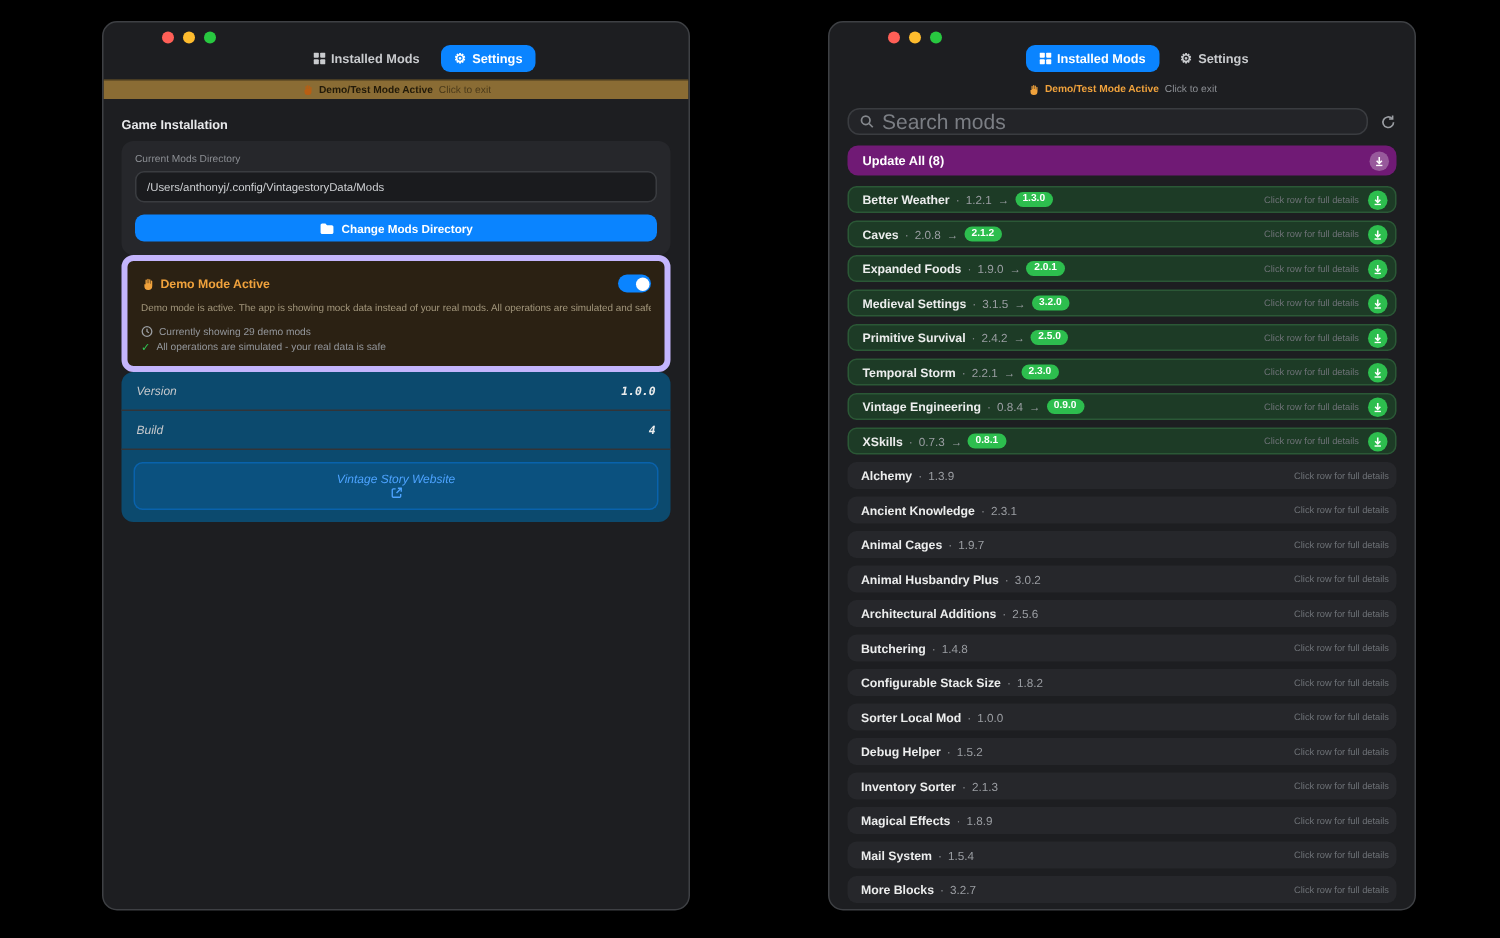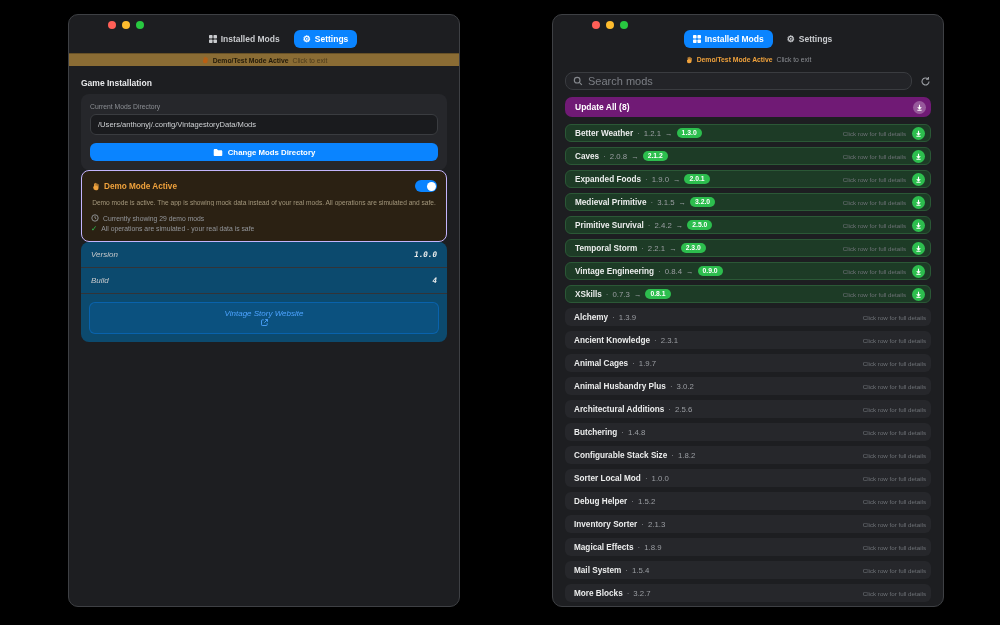--- a/index.html
+++ b/index.html
@@ -38,21 +38,21 @@
   .section-heading { font-size:8.5px; font-weight:bold; color:#e8e9eb; margin:10px 0 6px; }
   .card { background:#26272b; border-radius:8px; padding:9px; }
   .field-label { font-size:6.8px; color:#8b8e93; margin-bottom:4px; }
   .path-box { background:#1a1b1e; border:1px solid #3a3c40; border-radius:6px;
               padding:5px 7px; font-size:7.6px; color:#cfd1d4; margin-bottom:8px;
               white-space:nowrap; overflow:hidden; }
   .blue-btn { display:flex; align-items:center; justify-content:center; gap:5px; width:100%;
               background:#0a84ff; border:none; border-radius:6px; height:18px; color:#fff;
               font-size:7.8px; font-weight:bold; font-family:inherit; cursor:default;text-align:center; }
 
-  .demo-card { background:#2b2113; border:1px solid #c4b5fd; border-radius:8px; padding:9px; }
+  .demo-card { background:#2b2113; border:4px solid #c4b5fd; border-radius:8px; padding:9px; }
   .demo-head { display:flex; align-items:center; justify-content:space-between; margin-bottom:7px; }
   .demo-title { display:flex; align-items:center; gap:4px; color:#f0a23c; font-weight:bold;
                 font-size:8.2px; }
   .toggle { width:22px; height:12px; border-radius:6px; background:#0a84ff; position:relative; }
   .toggle::after { content:""; position:absolute; right:1.5px; top:1.5px; width:9px; height:9px;
                    border-radius:50%; background:#fff; }
   .demo-desc { font-size:6.6px; color:#a3977c; text-align:center; white-space:nowrap;
                overflow:hidden; margin-bottom:8px; }
   .demo-info { display:flex; align-items:center; gap:4px; font-size:6.8px; color:#93969b;
                margin-top:3px; }
@@ -70,21 +70,21 @@
                  border:1px solid rgba(10,132,255,.35); border-radius:6px; padding:6px 8px;
                  color:#4da3ff; font-size:8px; cursor:default;flex-direction:column; }
 
   
   .mods-content { padding:6px 12px 10px; }
   .search-row { display:flex; align-items:center; gap:8px; margin-bottom:7px; }
   .search-box { flex:1; display:flex; align-items:center; gap:5px; background:#232428;
                 border:1px solid #3a3c40; border-radius:8px; height:18px; padding:0 7px;
                 color:#85888d; }
   .search-input { flex:1; background:transparent; border:none; outline:none; color:#d6d8da;
-                  font-size:11px; font-family:inherit; }
+                  font-size:14px; font-family:inherit; }
   .search-input::placeholder { color:#7b7e84; }
   .refresh-btn { color:#9b9ea3; background:none; border:none; display:flex; padding:0; }
 
   .update-all { display:flex; align-items:center; justify-content:space-between;
                 background:#701a75; border-radius:7px; height:20px; padding:0 5px 0 10px;
                 color:#fff; font-weight:bold; font-size:8.5px; margin-bottom:7px; }
   .dl-circle { width:13px; height:13px; border-radius:50%; background:rgba(255,255,255,.28);
                display:flex; align-items:center; justify-content:center; }
 
   .mod-list { display:flex; flex-direction:column; gap:5px; }
@@ -323,21 +323,21 @@
             <button class="dl-btn update-only">
               <svg width="7" height="7" viewBox="0 0 10 10" fill="none" stroke="#fff" stroke-width="1.5">
                 <path d="M5 1v5.5"></path>
                 <path d="M2.5 4.5 5 7l2.5-2.5"></path>
                 <path d="M2 9h6"></path>
               </svg>
             </button>
           </div>
 
           <div class="mod-row has-update">
-            <span class="mod-name">Medieval Primitive</span>
+            <span class="mod-name">Medieval Settings</span>
             <span class="sep">·</span>
             <span class="mod-version">3.1.5</span>
             <span class="arrow update-only">→</span>
             <span class="badge update-only">3.2.0</span>
             <span class="spacer"></span>
             <span class="details">Click row for full details</span>
             <button class="dl-btn update-only">
               <svg width="7" height="7" viewBox="0 0 10 10" fill="none" stroke="#fff" stroke-width="1.5">
                 <path d="M5 1v5.5"></path>
                 <path d="M2.5 4.5 5 7l2.5-2.5"></path>

